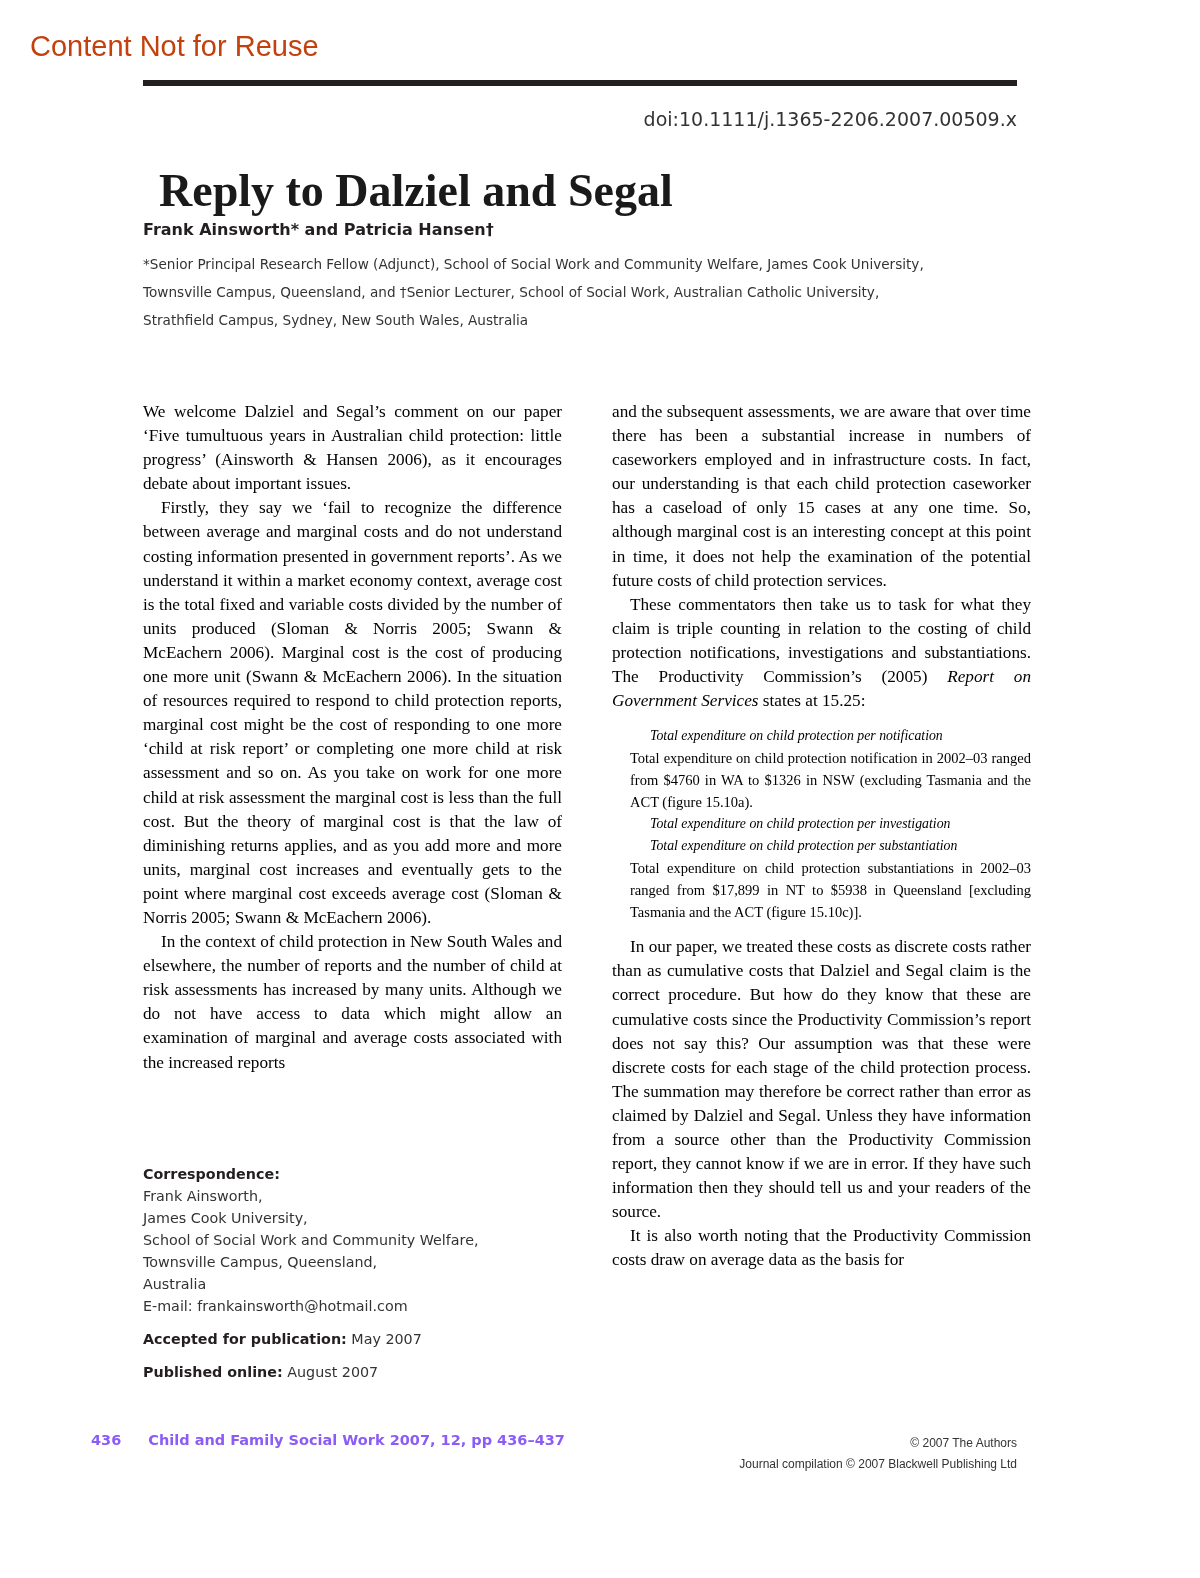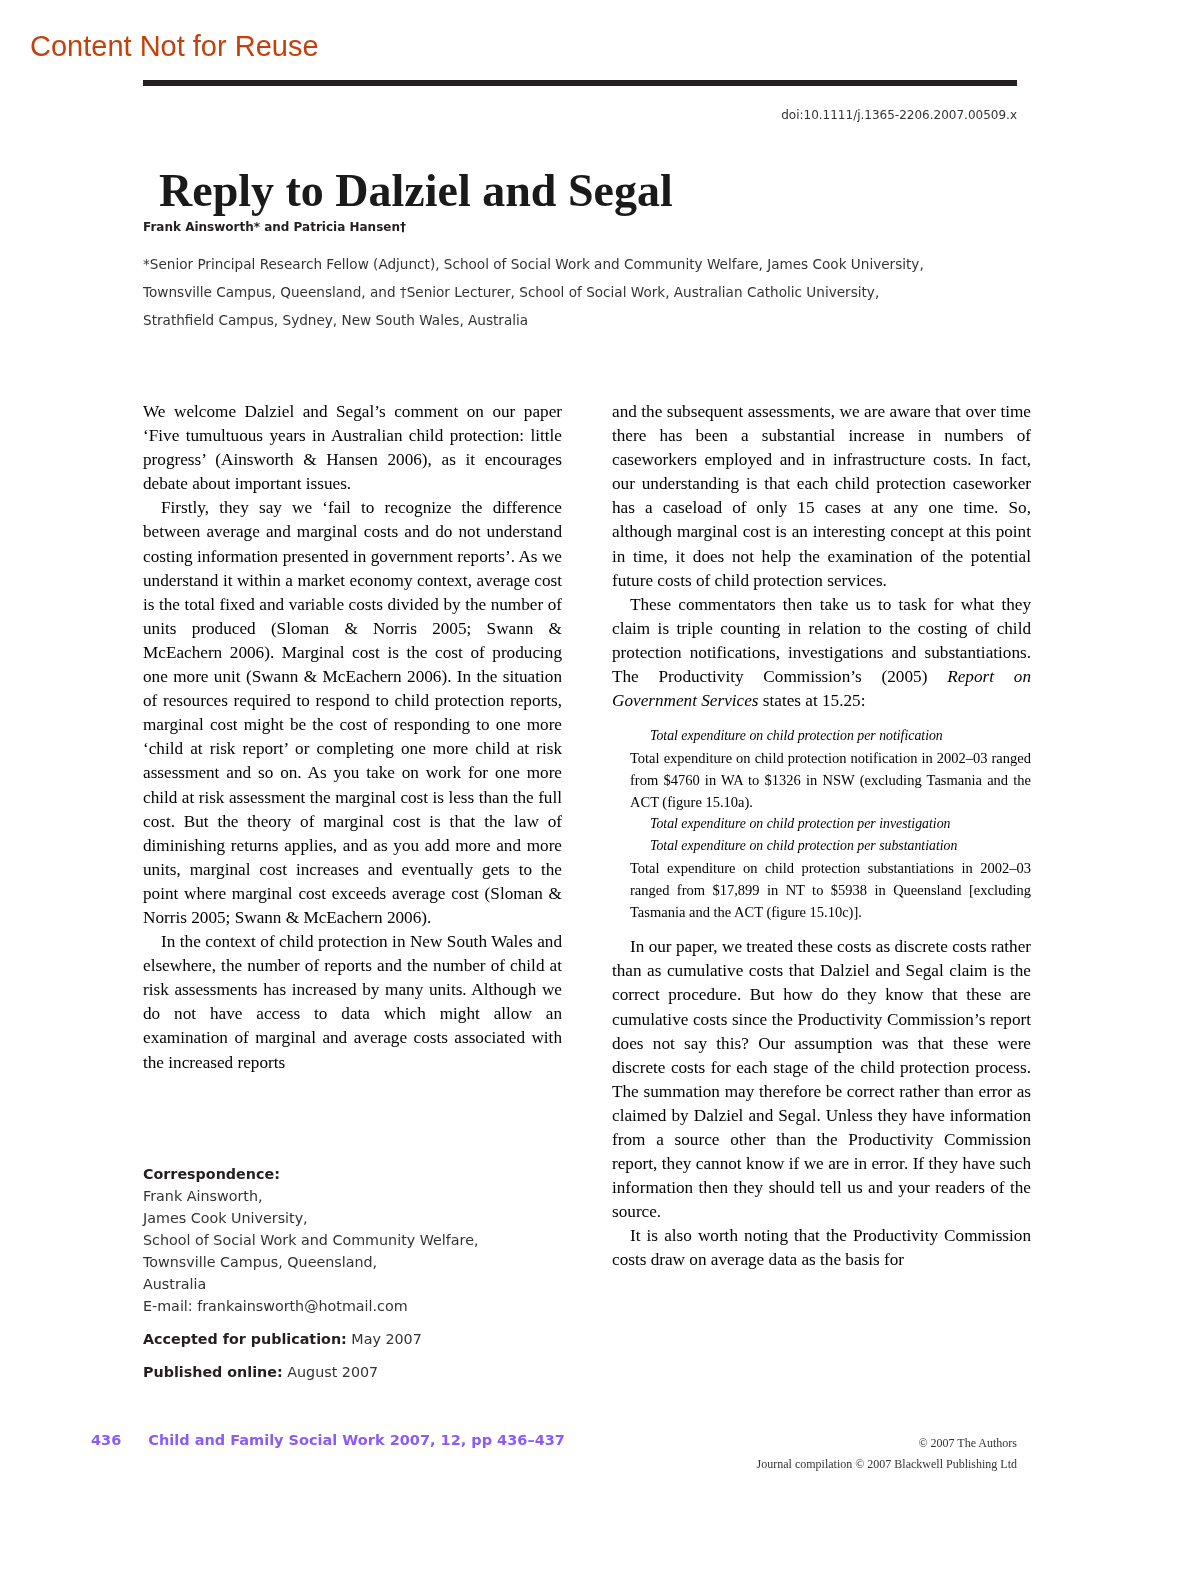--- a/index.html
+++ b/index.html
@@ -4,29 +4,29 @@
 <style>
   html, body { margin: 0; padding: 0; background: #ffffff; }
   body { width: 1200px; height: 1578px; position: relative; overflow: hidden; color: #231f20; }
   .watermark {
     position: absolute; left: 30px; top: 30px;
     font-family: "Liberation Sans", sans-serif; font-size: 29px; color: #c2410c;
   }
   .top-rule { position: absolute; left: 143px; top: 80px; width: 874px; height: 6px; background: #231f20; }
   .doi {
     position: absolute; right: 183px; top: 108px;
-    font-family: "DejaVu Sans", sans-serif; font-size: 12px; color: #333;
+    font-family: "DejaVu Sans", sans-serif; font-size: 19px; color: #333;
   }
   .title {
     position: absolute; left: 143px; top: 148px; margin: 16px;
     font-family: "Liberation Serif", serif; font-weight: bold; font-size: 46px; color: #1a1a1a;
   }
   .authors {
     position: absolute; left: 143px; top: 220px;
-    font-family: "DejaVu Sans", sans-serif; font-weight: bold; font-size: 12px; color: #231f20;
+    font-family: "DejaVu Sans", sans-serif; font-weight: bold; font-size: 16px; color: #231f20;
   }
   .affil {
     position: absolute; left: 143px; top: 250px; width: 880px;
     font-family: "DejaVu Sans", sans-serif; font-size: 13.6px; line-height: 28px; color: #333;
   }
   .col {
     position: absolute; top: 400px; width: 419px;
     font-family: "Liberation Serif", serif; font-size: 17.2px; line-height: 24.1px;
     color: #000000; text-align: justify; hyphens: manual;
   }
@@ -44,21 +44,21 @@
   }
   .correspondence .lbl { font-weight: bold; color: #231f20; }
   .pubinfo { margin-top: 11px; }
   .footer-left {
     position: absolute; left: 91px; top: 1432px;
     font-family: "DejaVu Sans", sans-serif; font-weight: bold; font-size: 14.5px; color: #8b5cf6;
   }
   .footer-left .pg { margin-right: 22px; }
   .footer-right {
     position: absolute; right: 183px; top: 1433px; text-align: right;
-    font-family: Liberation Serif, serif; font-size: 12px; line-height: 21px; color: #333;
+    font-family: Liberation Sans, sans-serif; font-size: 12px; line-height: 21px; color: #333;
   }
 </style>
 </head>
 <body>
 
 <div class="watermark">Content Not for Reuse</div>
 <div class="top-rule"></div>
 <div class="doi">doi:10.1111/j.1365-2206.2007.00509.x</div>
 
 <h1 class="title">Reply to Dalziel and Segal</h1>

